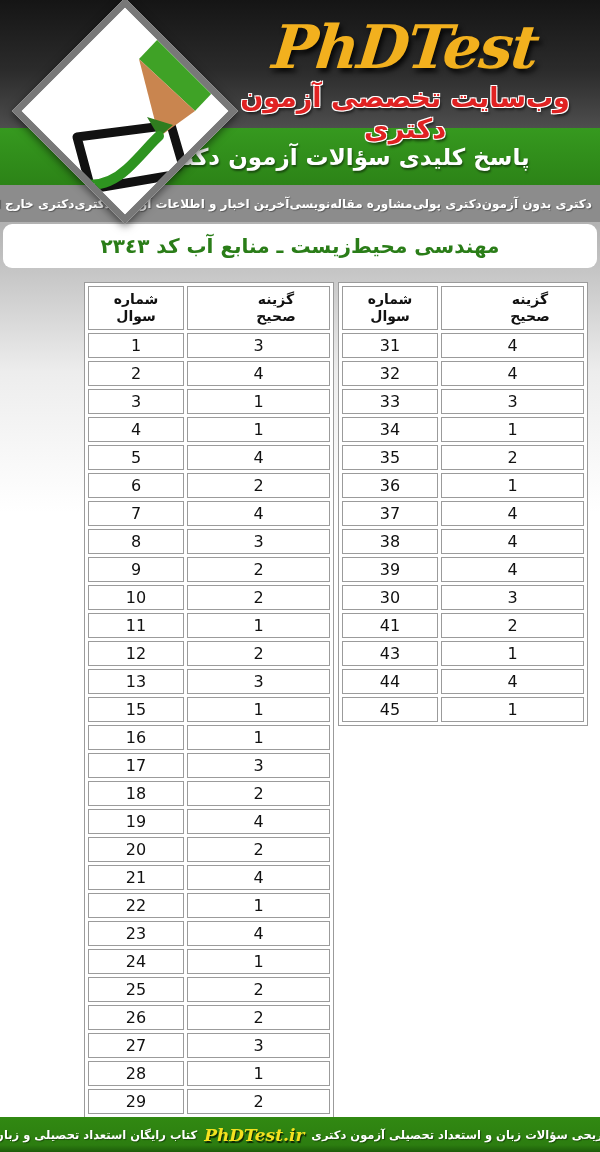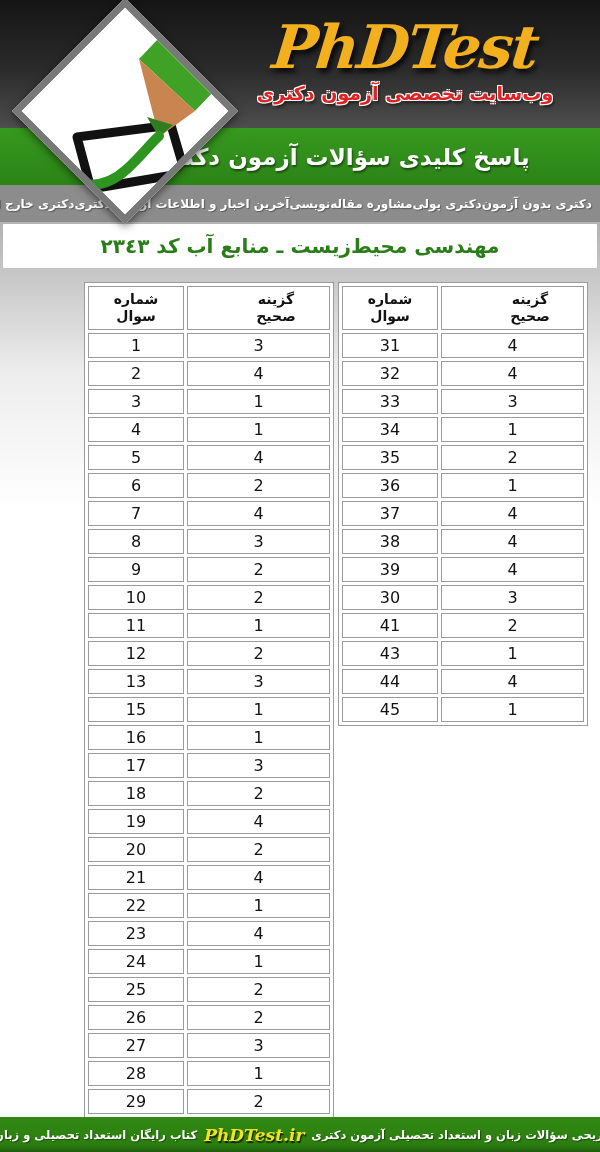--- a/index.html
+++ b/index.html
@@ -5,21 +5,21 @@
   html,body{margin:0;padding:0;}
   body{width:600px;font-family:"DejaVu Sans","Liberation Sans",sans-serif;}
   .page{position:relative;width:600px;height:1152px;overflow:hidden;background:#fff;}
 
   
   .header{position:relative;height:128px;background:linear-gradient(to bottom,#151515 0%,#2b2b2b 55%,#4e4e4e 100%);}
   .brand{position:absolute;left:215px;top:8px;width:380px;text-align:center;}
   .brand-name{font-family:"DejaVu Serif","Liberation Serif",serif;font-style:italic;font-weight:bold;
     font-size:60px;line-height:78px;color:#f2b01e;letter-spacing:-2px;transform:skewX(-6deg);
     text-shadow:3px 4px 5px rgba(0,0,0,.8);}
-  .brand-sub{direction:rtl;font-size:19px;font-weight:bold;color:#e02222;margin-top:-4px;
+  .brand-sub{direction:rtl;font-size:27px;font-weight:bold;color:#e02222;margin-top:-4px;
     text-shadow:-1px -1px 0 #fff,1px -1px 0 #fff,-1px 1px 0 #fff,1px 1px 0 #fff,2px 3px 3px rgba(0,0,0,.55);}
 
   
   .banner{height:57px;background:linear-gradient(to bottom,#36991f,#2c8317);display:flex;align-items:center;}
   .banner-text{direction:rtl;width:100%;padding-left:86px;box-sizing:border-box;text-align:left;
     color:#fff;font-weight:bold;font-size:23px;text-shadow:1px 2px 2px rgba(0,0,0,.45);}
 
   
   .menubar{height:37px;background:#8c8c8c;display:flex;direction:rtl;align-items:center;
     justify-content:space-between;padding:0 8px;box-sizing:border-box;}
@@ -28,21 +28,21 @@
 
   
   .logo-outer{position:absolute;left:45px;top:31px;width:146px;height:146px;background:#fff;
     border:7px solid #787878;transform:rotate(45deg);overflow:hidden;z-index:10;
     box-shadow:2px 2px 8px rgba(0,0,0,.55);}
   .logo-inner{position:absolute;left:-33px;top:-33px;width:212px;height:212px;transform:rotate(-45deg);}
 
   
   .content{height:895px;background:linear-gradient(to bottom,#b2b2b2 0px,#ededed 150px,#ffffff 290px,#ffffff 100%);
     box-sizing:border-box;padding-top:2px;}
-  .title-box{margin:0 3px;height:44px;background:#fff;border-radius:1px;display:flex;
+  .title-box{margin:0 3px;height:44px;background:#fff;border-radius:9px;display:flex;
     align-items:center;justify-content:center;}
   .title-box span{direction:rtl;color:#2a7d18;font-weight:bold;font-size:20px;}
 
   .tables-wrap{display:flex;align-items:flex-start;margin:14px 0 0 84px;gap:4px;}
   table.key{border-collapse:separate;border-spacing:3px;background:#fff;border:1px solid #9b9b9b;}
   table.key th,table.key td{border:1px solid #9b9b9b;background:#fff;text-align:center;color:#111;}
   table.key th{width:92px;height:40px;font-size:14px;font-weight:bold;white-space:pre-line;line-height:1.25;}
   table.key th.ans{width:104px;padding-left:36px;}
   table.key td{height:21px;font-size:16px;line-height:21px;}
 

